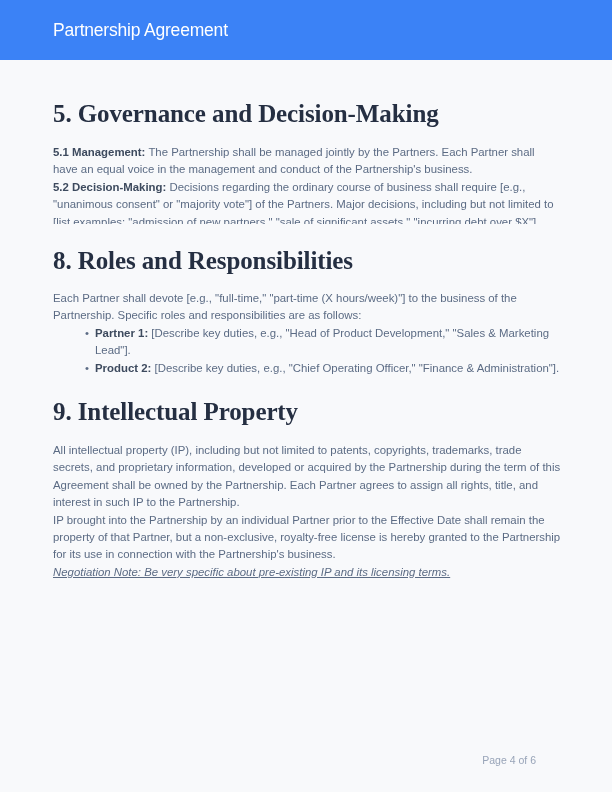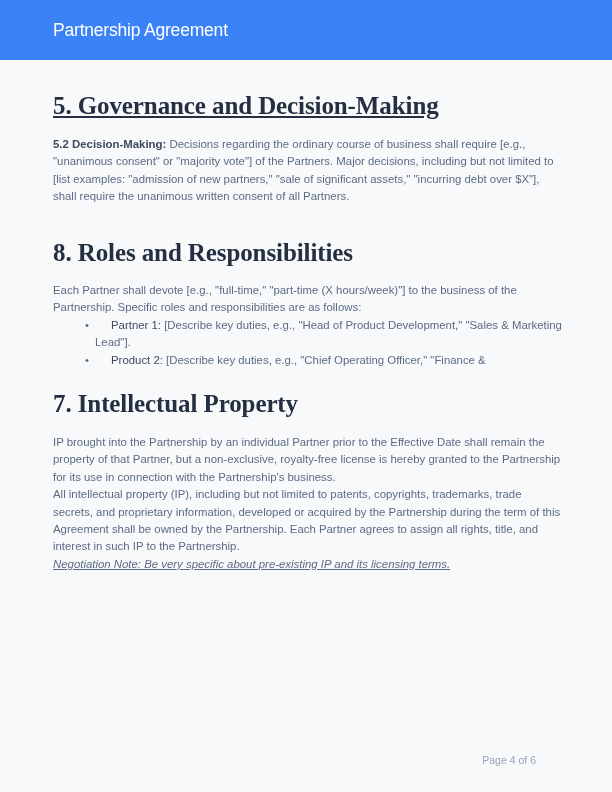--- a/index.html
+++ b/index.html
@@ -55,21 +55,21 @@
   ul.duties { list-style:none; margin:0; padding:0; }
   ul.duties li {
     position:relative;
     padding-left:42px;
     margin:0;
   }
   ul.duties li .bullet {
     position:absolute; left:32px; top:0;
     color:#5b6b84;
   }
-  ul.duties li b { color:#3d4a5e; font-weight:normal;margin-left:16px; }
+  ul.duties li b { color:#3d4a5e; font-weight:bold; }
 
   
   .footer {
     position:absolute; left:0; bottom:26px;
     width:612px;
     text-align:right;
     padding-right:76px;
     color:#98a4b8;
     font-size:10.5px;
   }
@@ -79,47 +79,48 @@
 
 <div class="page">
 
   <div class="header-bar">
     <div class="header-title">Partnership Agreement</div>
   </div>
 
   <div class="content">
 
     <div class="section">
-      <div class="section-heading" style="padding-top:32px;text-decoration:underline;">5. Governance and Decision-Making</div>
+      <div class="section-heading" style="padding-top:40px;">5. Governance and Decision-Making</div>
 
       <div class="section-body clip" style="margin-top:16px; height:80px;">
+        <p class="para"><b>5.1 Management:</b><span> The Partnership shall be managed jointly by the Partners. Each Partner shall have an equal voice in the management and conduct of the Partnership's business.</span></p>
         <p class="para"><b>5.2 Decision-Making:</b><span> Decisions regarding the ordinary course of business shall require [e.g., "unanimous consent" or "majority vote"] of the Partners. Major decisions, including but not limited to [list examples: "admission of new partners," "sale of significant assets," "incurring debt over $X"], shall require the unanimous written consent of all Partners.</span></p>
 
       </div>
     </div>
 
     <div class="section">
       <div class="section-heading" style="padding-top:23px;">8. Roles and Responsibilities</div>
 
       <div class="section-body clip" style="margin-top:15px; height:85px;">
         <p class="para">Each Partner shall devote [e.g., "full-time," "part-time (X hours/week)"] to the business of the Partnership. Specific roles and responsibilities are as follows:</p>
         <ul class="duties">
           <li><span class="bullet">•</span><b>Partner 1:</b><span> [Describe key duties, e.g., "Head of Product Development," "Sales &amp; Marketing Lead"].</span></li>
           <li><span class="bullet">•</span><b>Product 2:</b><span> [Describe key duties, e.g., "Chief Operating Officer," "Finance &amp; Administration"].</span></li>
         </ul>
 
       </div>
     </div>
 
     <div class="section">
-      <div class="section-heading" style="padding-top:23px;">7. Intellectual Property</div>
+      <div class="section-heading" style="padding-top:23px;">9. Intellectual Property</div>
 
       <div class="section-body" style="margin-top:16px;">
+        <p class="para">All intellectual property (IP), including but not limited to patents, copyrights, trademarks, trade secrets, and proprietary information, developed or acquired by the Partnership during the term of this Agreement shall be owned by the Partnership. Each Partner agrees to assign all rights, title, and interest in such IP to the Partnership.</p>
         <p class="para">IP brought into the Partnership by an individual Partner prior to the Effective Date shall remain the property of that Partner, but a non-exclusive, royalty-free license is hereby granted to the Partnership for its use in connection with the Partnership's business.</p>
-        <p class="para">All intellectual property (IP), including but not limited to patents, copyrights, trademarks, trade secrets, and proprietary information, developed or acquired by the Partnership during the term of this Agreement shall be owned by the Partnership. Each Partner agrees to assign all rights, title, and interest in such IP to the Partnership.</p>
         <p class="para note">Negotiation Note: Be very specific about pre-existing IP and its licensing terms.</p>
       </div>
     </div>
 
   </div>
 
   <div class="footer">
     <span>Page 4 of 6</span>
   </div>
 

